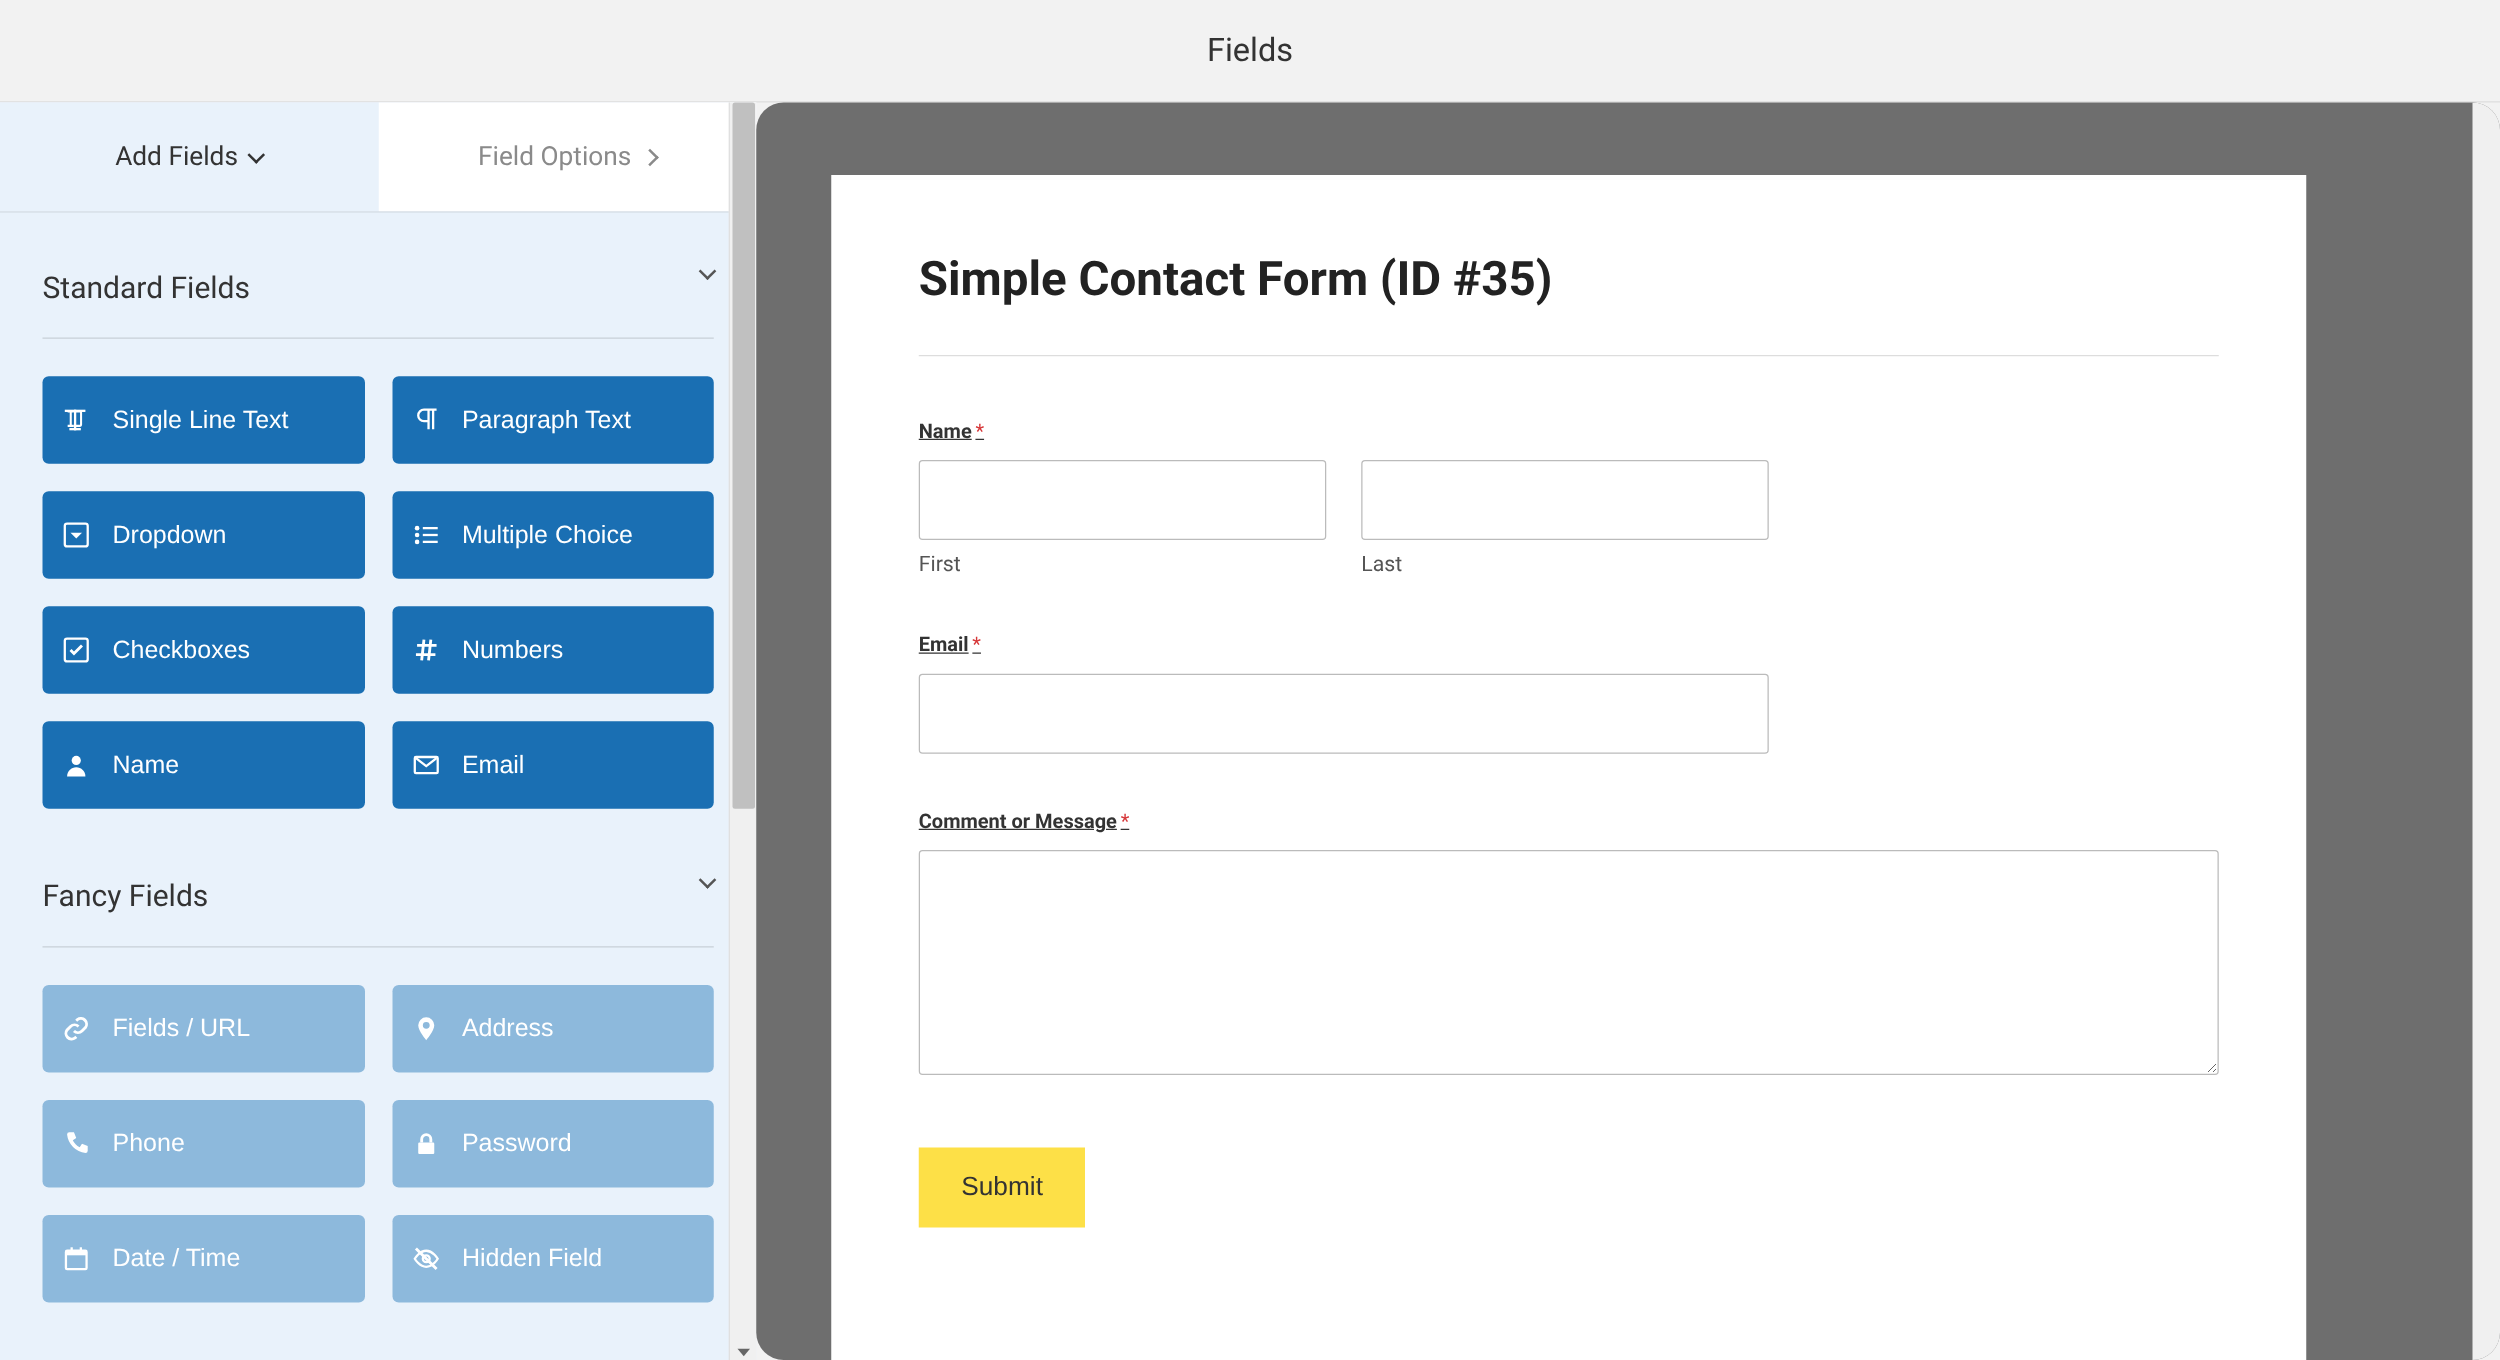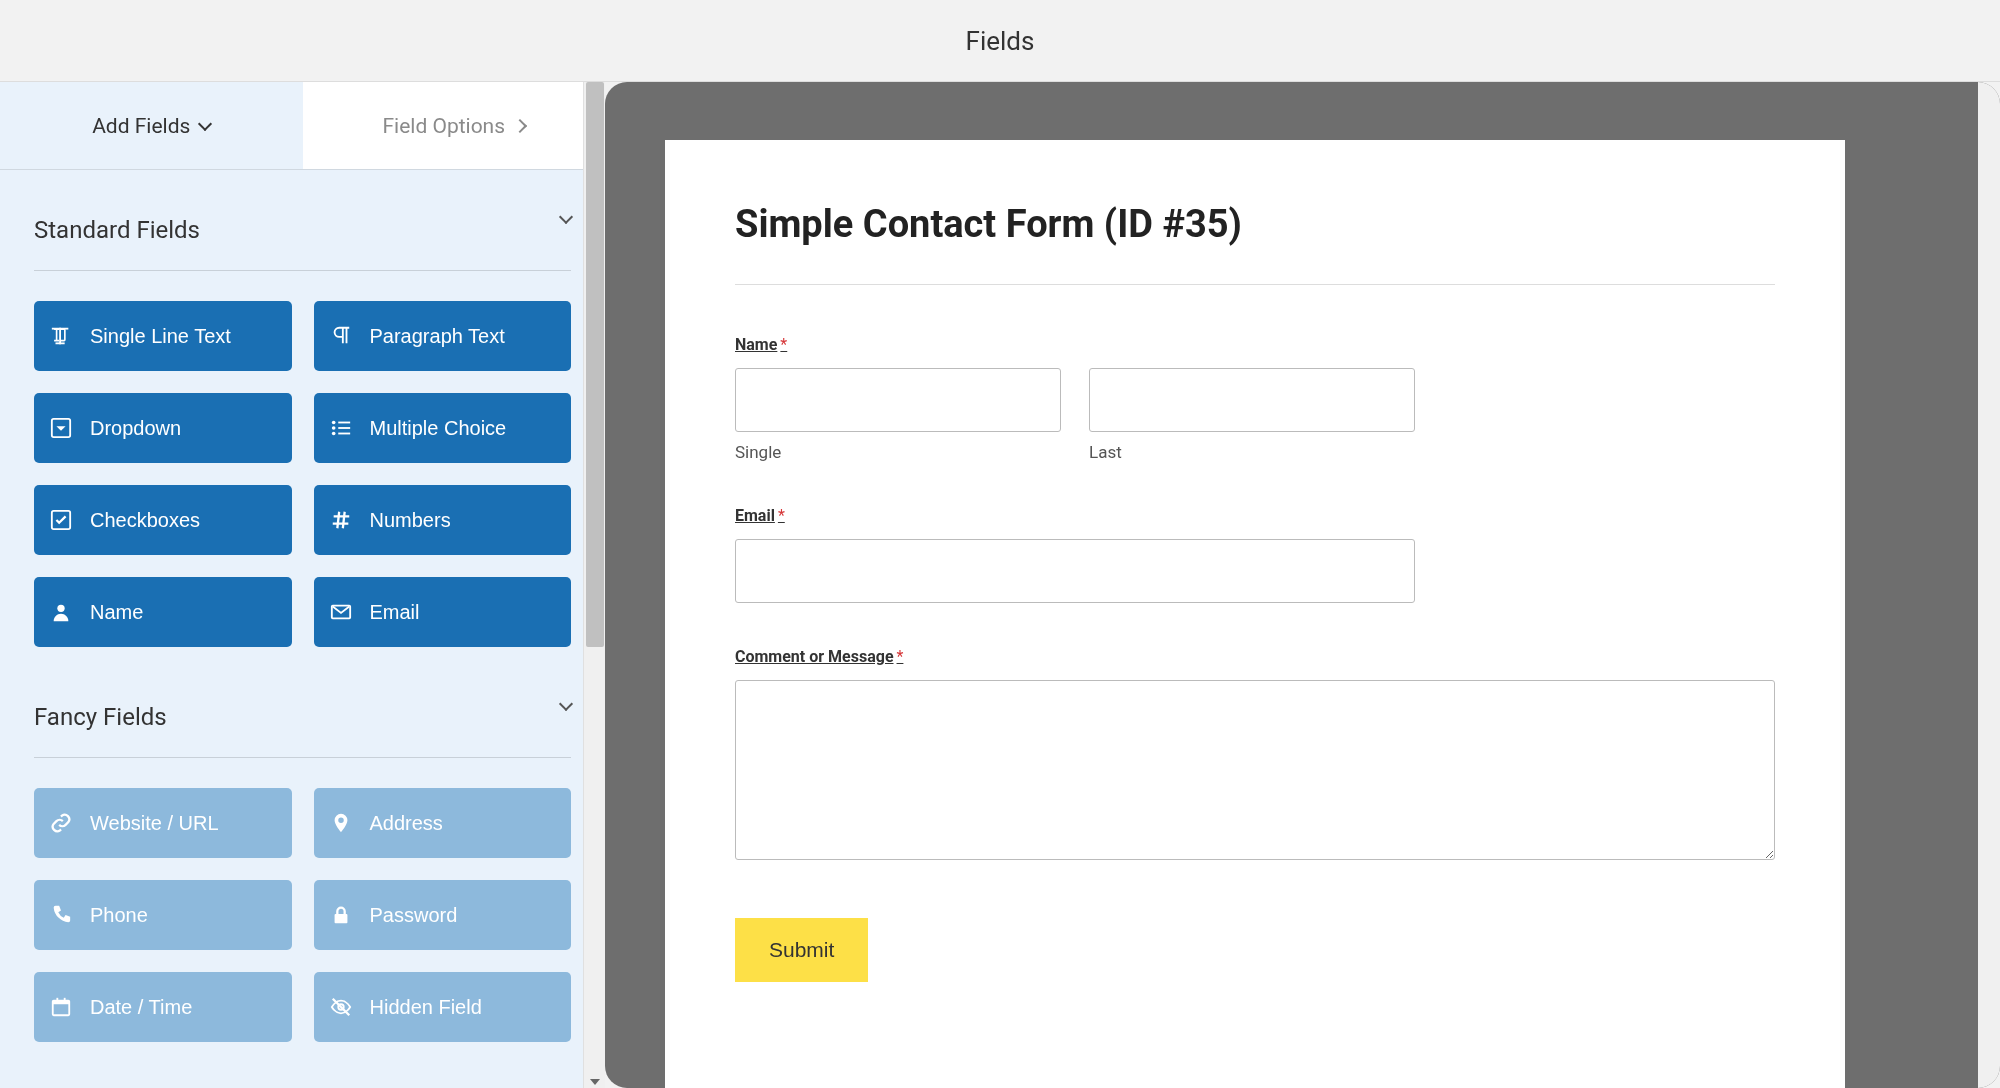--- a/index.html
+++ b/index.html
@@ -385,21 +385,21 @@
         <span class="section-title">Fancy Fields</span>
         <span class="chevron chevron-down" style="color:#555"></span>
       </div>
       <div class="field-grid">
         <button class="field-btn fancy">
             <span class="icon">
               <svg viewBox="0 0 24 24">
                 <use href="#i-link"></use>
               </svg>
             </span>
-            <span>Website / URL</span>
+            <span>Fields / URL</span>
           </button>
         <button class="field-btn fancy">
             <span class="icon">
               <svg viewBox="0 0 24 24">
                 <use href="#i-map-marker"></use>
               </svg>
             </span>
             <span>Address</span>
           </button>
         <button class="field-btn fancy">
@@ -445,21 +445,21 @@
 
   <div class="preview-area">
     <div class="form-card">
       <h1 class="form-title">Simple Contact Form (ID #35)</h1>
 
       <div class="form-field">
         <label class="form-label"><span>Name</span><span class="required">*</span></label>
         <div class="name-row">
           <div class="name-col">
             <input class="text-input" type="text" style="">
-            <span class="sublabel">Single</span>
+            <span class="sublabel">First</span>
           </div>
           <div class="name-col">
             <input class="text-input" type="text" style="">
             <span class="sublabel">Last</span>
           </div>
         </div>
       </div>
 
       <div class="form-field">
         <label class="form-label"><span>Email</span><span class="required">*</span></label>

